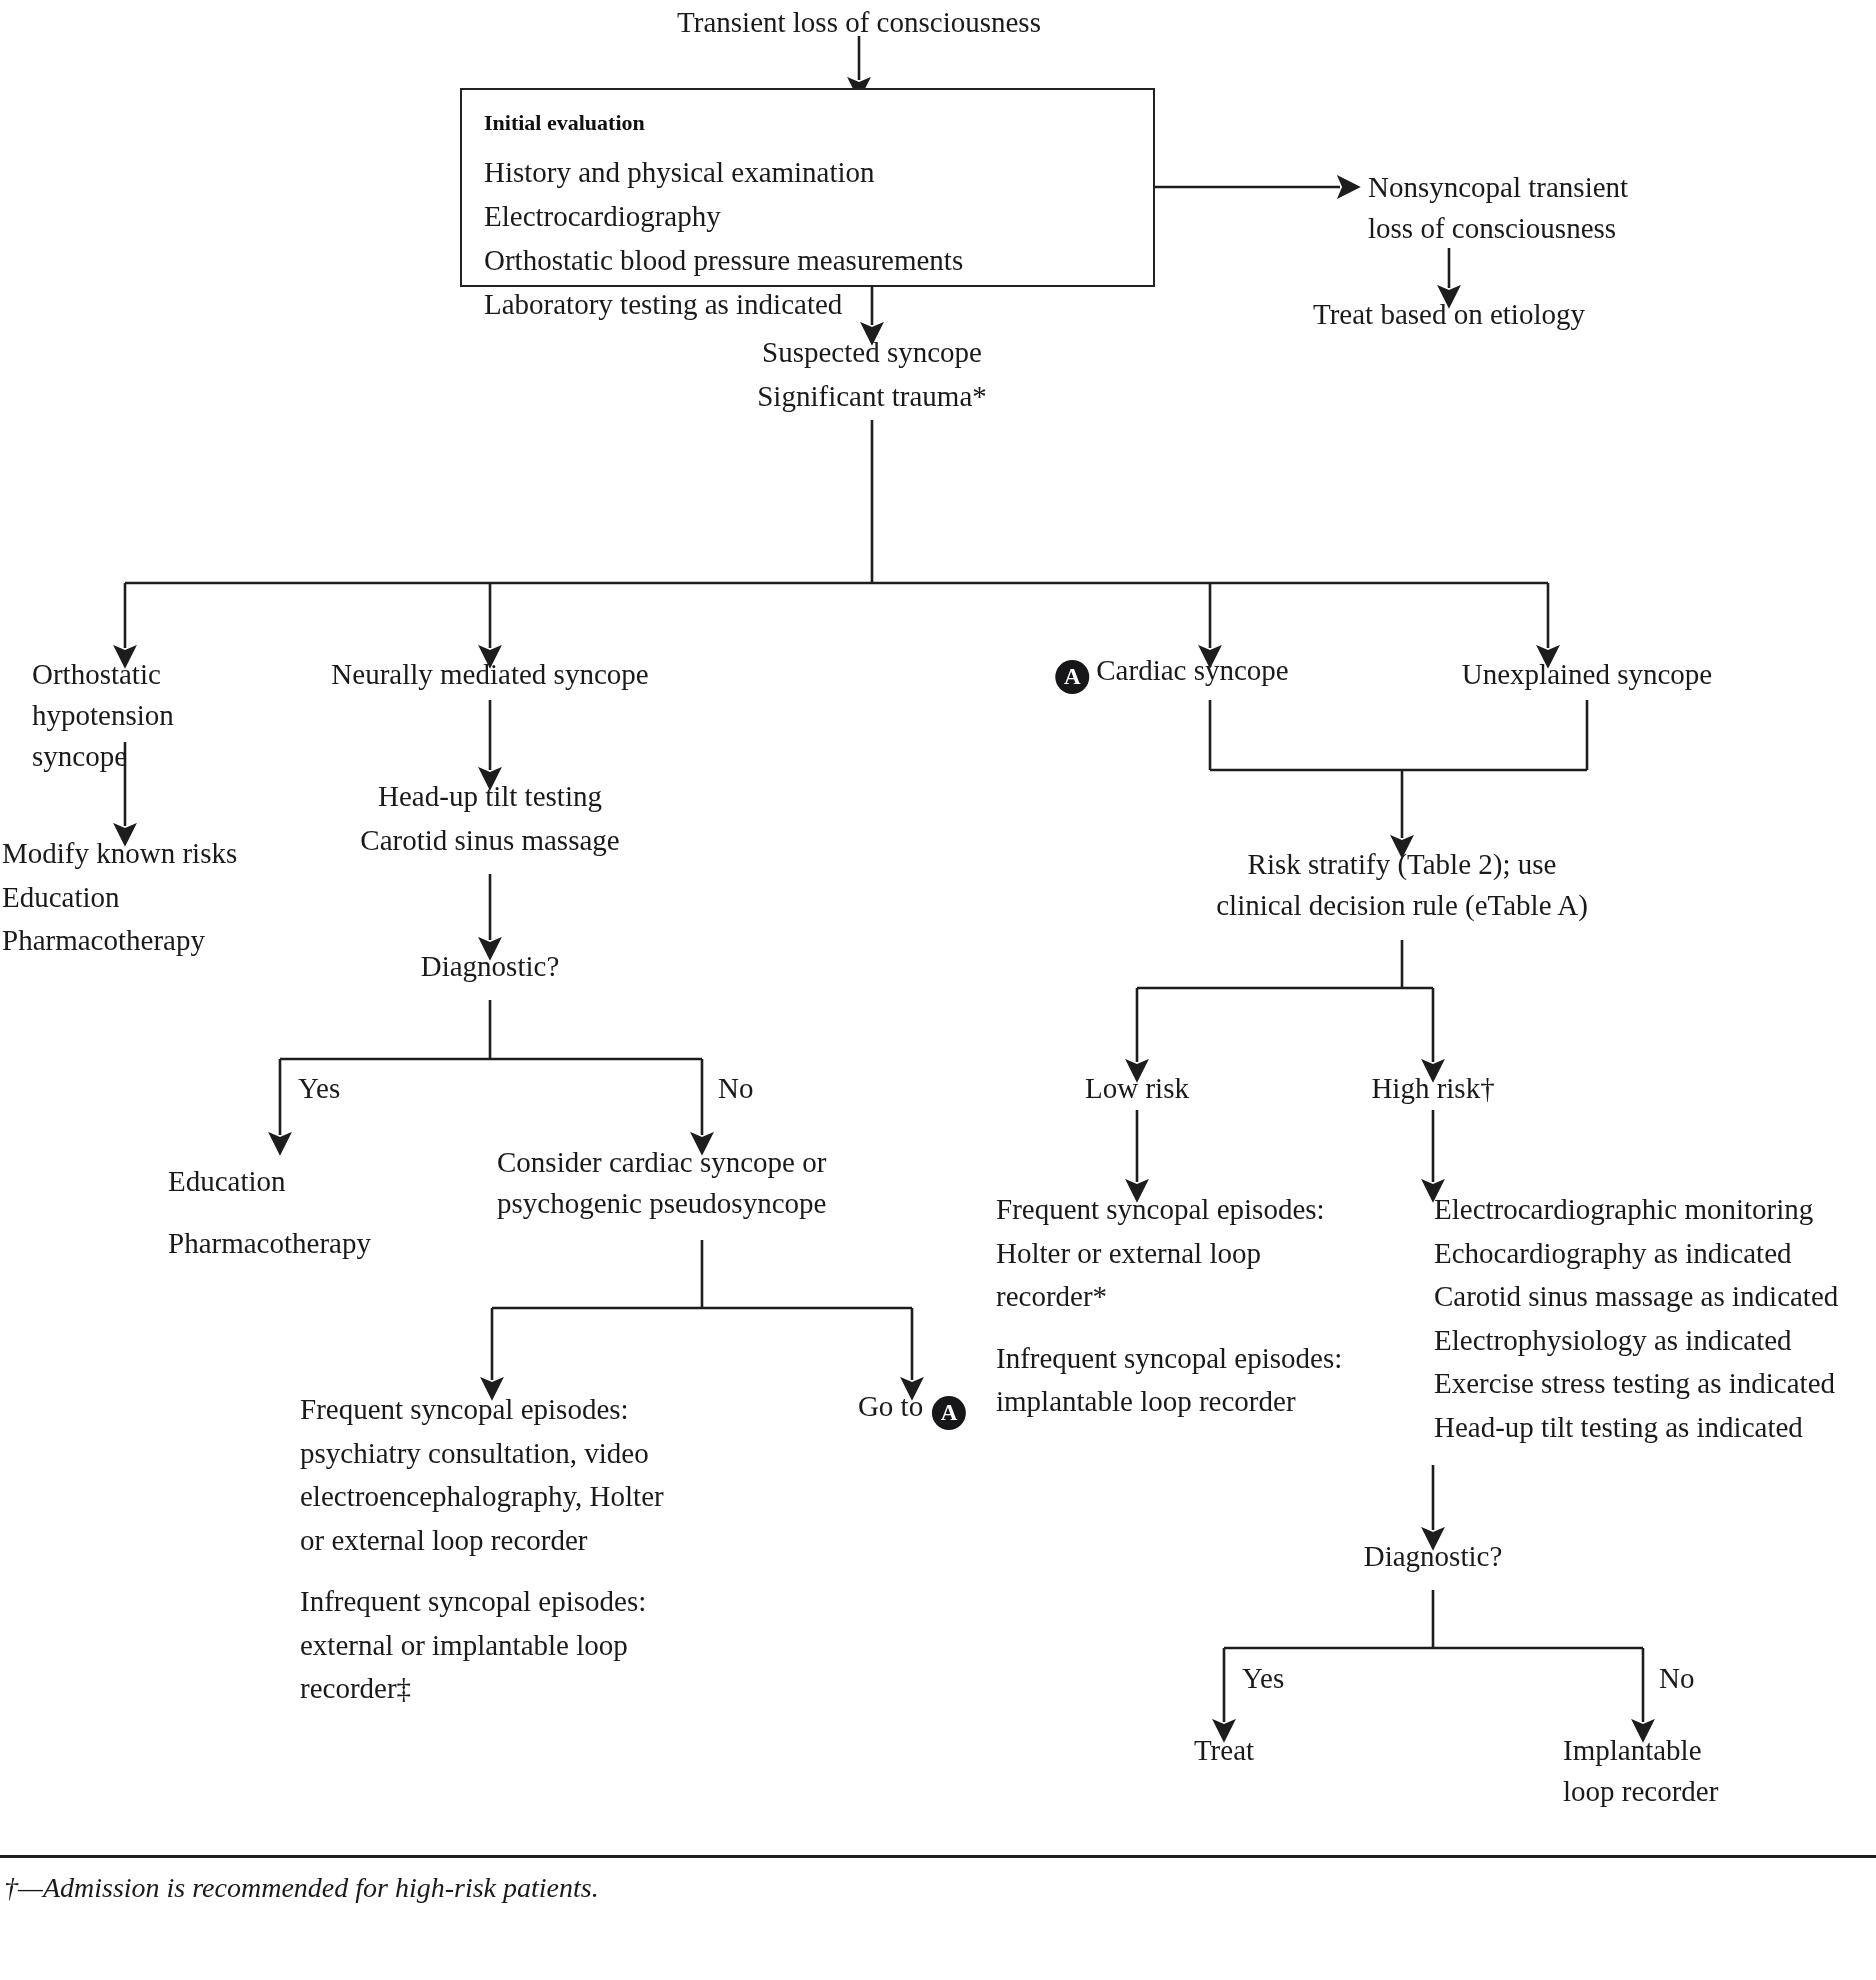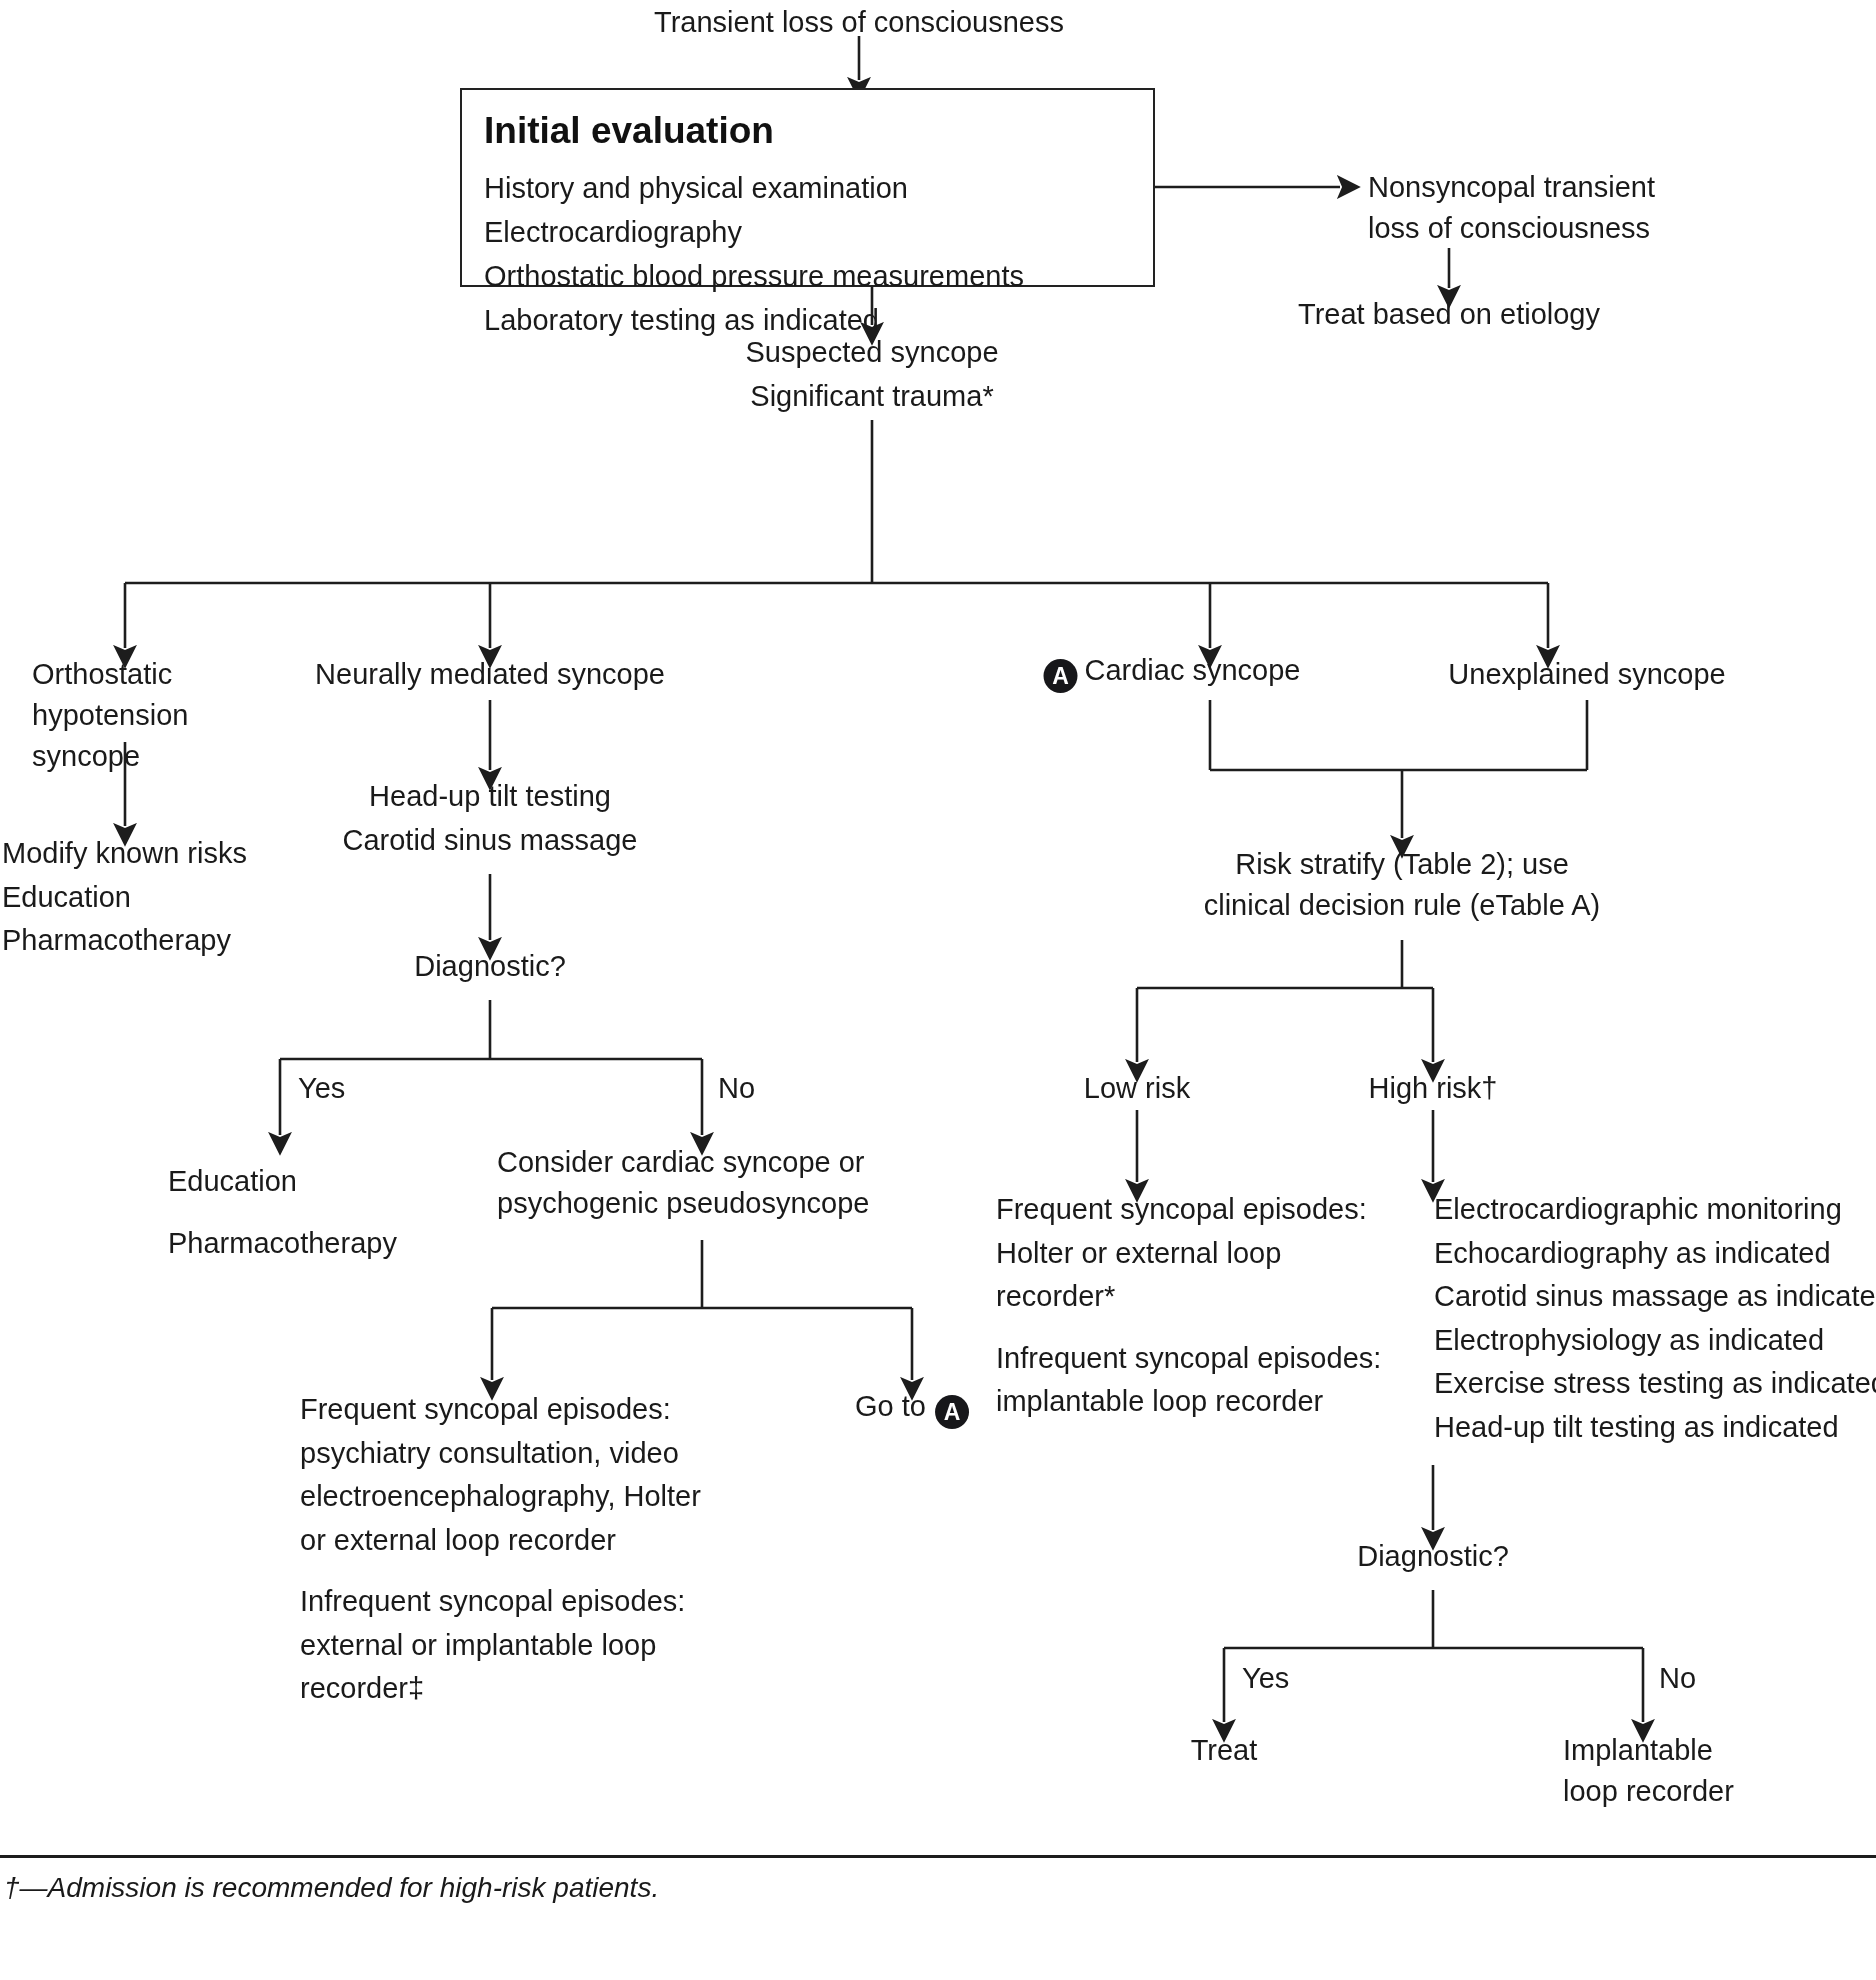--- a/index.html
+++ b/index.html
@@ -6,21 +6,21 @@
   html, body {
     margin: 0;
     padding: 0;
     background: #ffffff;
   }
   #page {
     position: relative;
     width: 1876px;
     height: 1908px;
     background: #ffffff;
-    font-family: Liberation Sans, sans-serif;
+    font-family: Liberation Serif, serif;
     color: #1a1a1a;
     overflow: hidden;
   }
   #connectors {
     position: absolute;
     left: 0;
     top: 0;
     width: 1876px;
     height: 1980px;
     pointer-events: none;
@@ -37,21 +37,21 @@
   .nowrap { white-space: nowrap; }
 
   .boxnode {
     position: absolute;
     border: 2px solid #222222;
     background: #ffffff;
     box-sizing: border-box;
     padding: 20px 0 18px 22px;
   }
   .box-title {
-    font-size: 37px;
+    font-size: 22px;
     font-weight: bold;
     color: #111111;
     margin-bottom: 14px;
   }
   .box-line {
     font-size: 29px;
     line-height: 1.52;
     color: #1a1a1a;
   }
 

